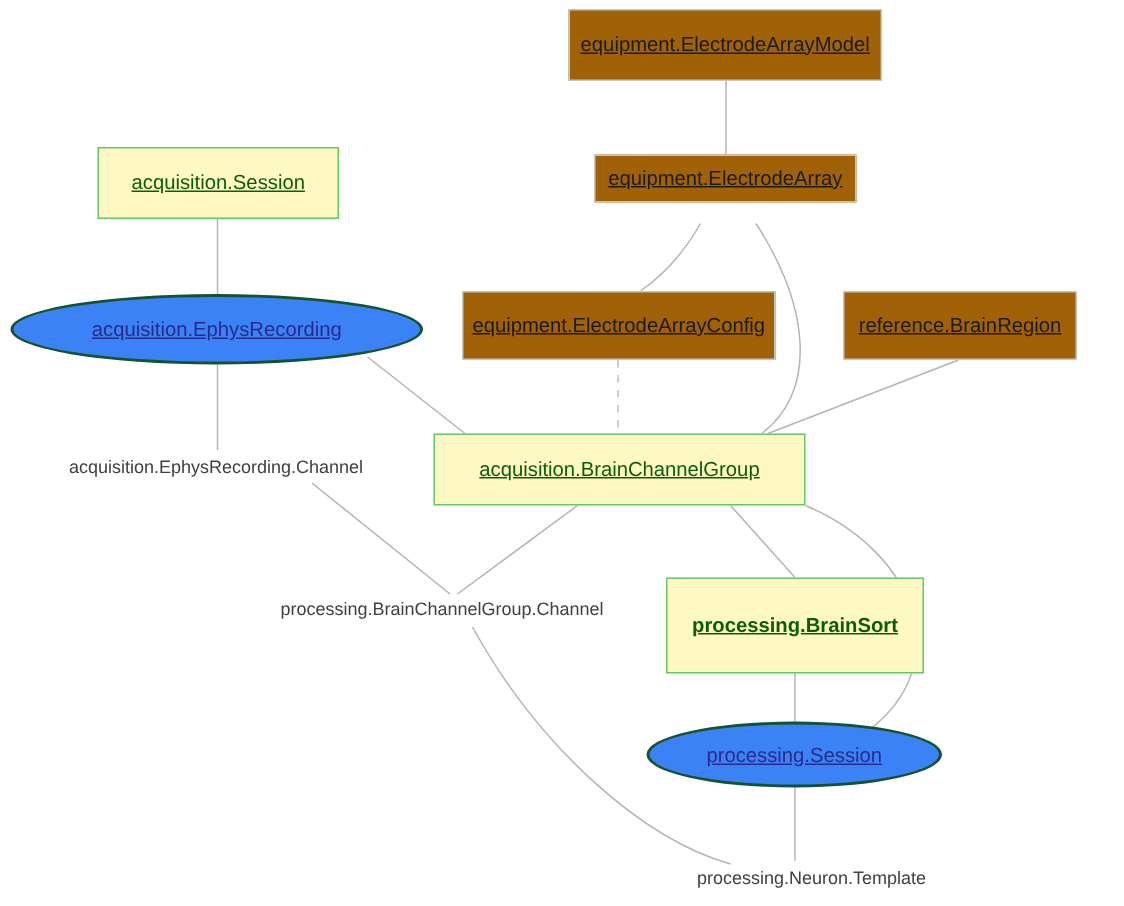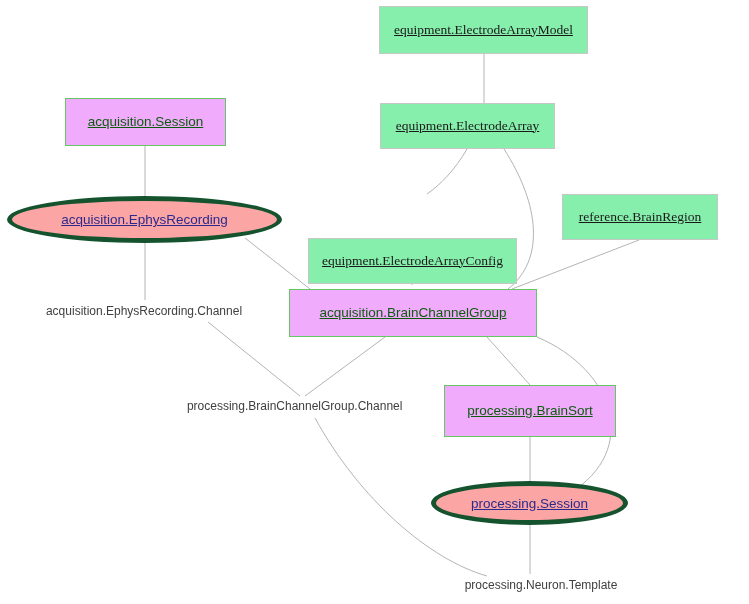--- a/index.html
+++ b/index.html
@@ -38,43 +38,42 @@
     position: absolute;
     box-sizing: border-box;
     display: flex;
     align-items: center;
     justify-content: center;
     text-align: center;
     line-height: 1.1;
     white-space: nowrap;
   }
   .node-box.computed {
-    background: #f0abfc;
+    background: #fef9c3;
     border: 1px solid #63c863;
   }
   .node-box.imported {
-    background: #86efac;
+    background: #a16207;
     border: 1px solid #c6c6c6;
-    font-family: Liberation Serif, serif;
   }
   .node-label {
     text-decoration: underline;
     font-size: 13.5px;
   }
   .computed .node-label { color: #0d5c0d; }
   .imported .node-label { color: #1a1a1a; }
 
   .node-ellipse {
     position: absolute;
     box-sizing: border-box;
     display: flex;
     align-items: center;
     justify-content: center;
-    background: #fca5a5;
-    border: 5px solid #14532d;
+    background: #3b82f6;
+    border: 2px solid #14532d;
     border-radius: 50%;
   }
   .node-ellipse .node-label {
     color: #2a2a8c;
     font-size: 13.5px;
   }
   .part-label {
     position: absolute;
     color: #404040;
     font-size: 12px;
@@ -107,36 +106,36 @@
       </g>
   </svg>
 
   <div id="node-layer">
       <div class="node-box imported" style="left: 379px; top: 6px; width: 209px; height: 48px;">
         <span class="node-label">equipment.ElectrodeArrayModel</span>
       </div>
       <div class="node-box computed" style="left: 65px; top: 98px; width: 161px; height: 48px;">
         <span class="node-label">acquisition.Session</span>
       </div>
-      <div class="node-box imported" style="left: 380px; top: 103px; width: 175px; height: 46px;">
+      <div class="node-box imported" style="left: 396px; top: 103px; width: 175px; height: 32px;">
         <span class="node-label">equipment.ElectrodeArray</span>
       </div>
       <div class="node-ellipse" style="left: 7px; top: 196px; width: 275px; height: 47px;">
         <span class="node-label">acquisition.EphysRecording</span>
       </div>
-      <div class="node-box imported" style="left: 308px; top: 194px; width: 209px; height: 46px; margin-top: 44px;">
+      <div class="node-box imported" style="left: 308px; top: 194px; width: 209px; height: 46px;">
         <span class="node-label">equipment.ElectrodeArrayConfig</span>
       </div>
       <div class="node-box imported" style="left: 562px; top: 194px; width: 156px; height: 46px; justify-content: center;">
         <span class="node-label">reference.BrainRegion</span>
       </div>
       <div class="node-box computed" style="left: 289px; top: 289px; width: 248px; height: 48px; text-align: center;">
         <span class="node-label">acquisition.BrainChannelGroup</span>
       </div>
-      <div class="node-box computed" style="left: 444px; top: 385px; width: 172px; height: 52px;">
+      <div class="node-box computed" style="left: 444px; top: 385px; width: 172px; height: 64px; font-weight: bold;">
         <span class="node-label">processing.BrainSort</span>
       </div>
       <div class="node-ellipse" style="left: 431px; top: 481px; width: 197px; height: 44px;">
         <span class="node-label">processing.Session</span>
       </div>
     </div>
   <div id="part-layer">
       <div class="part-label" style="left: 45.9375px; top: 304px;">acquisition.EphysRecording.Channel</div>
       <div class="part-label" style="left: 186.93px; top: 399px;">processing.BrainChannelGroup.Channel</div>
       <div class="part-label" style="left: 452.625px; top: 578px; margin-left: 12px;">processing.Neuron.Template</div>

